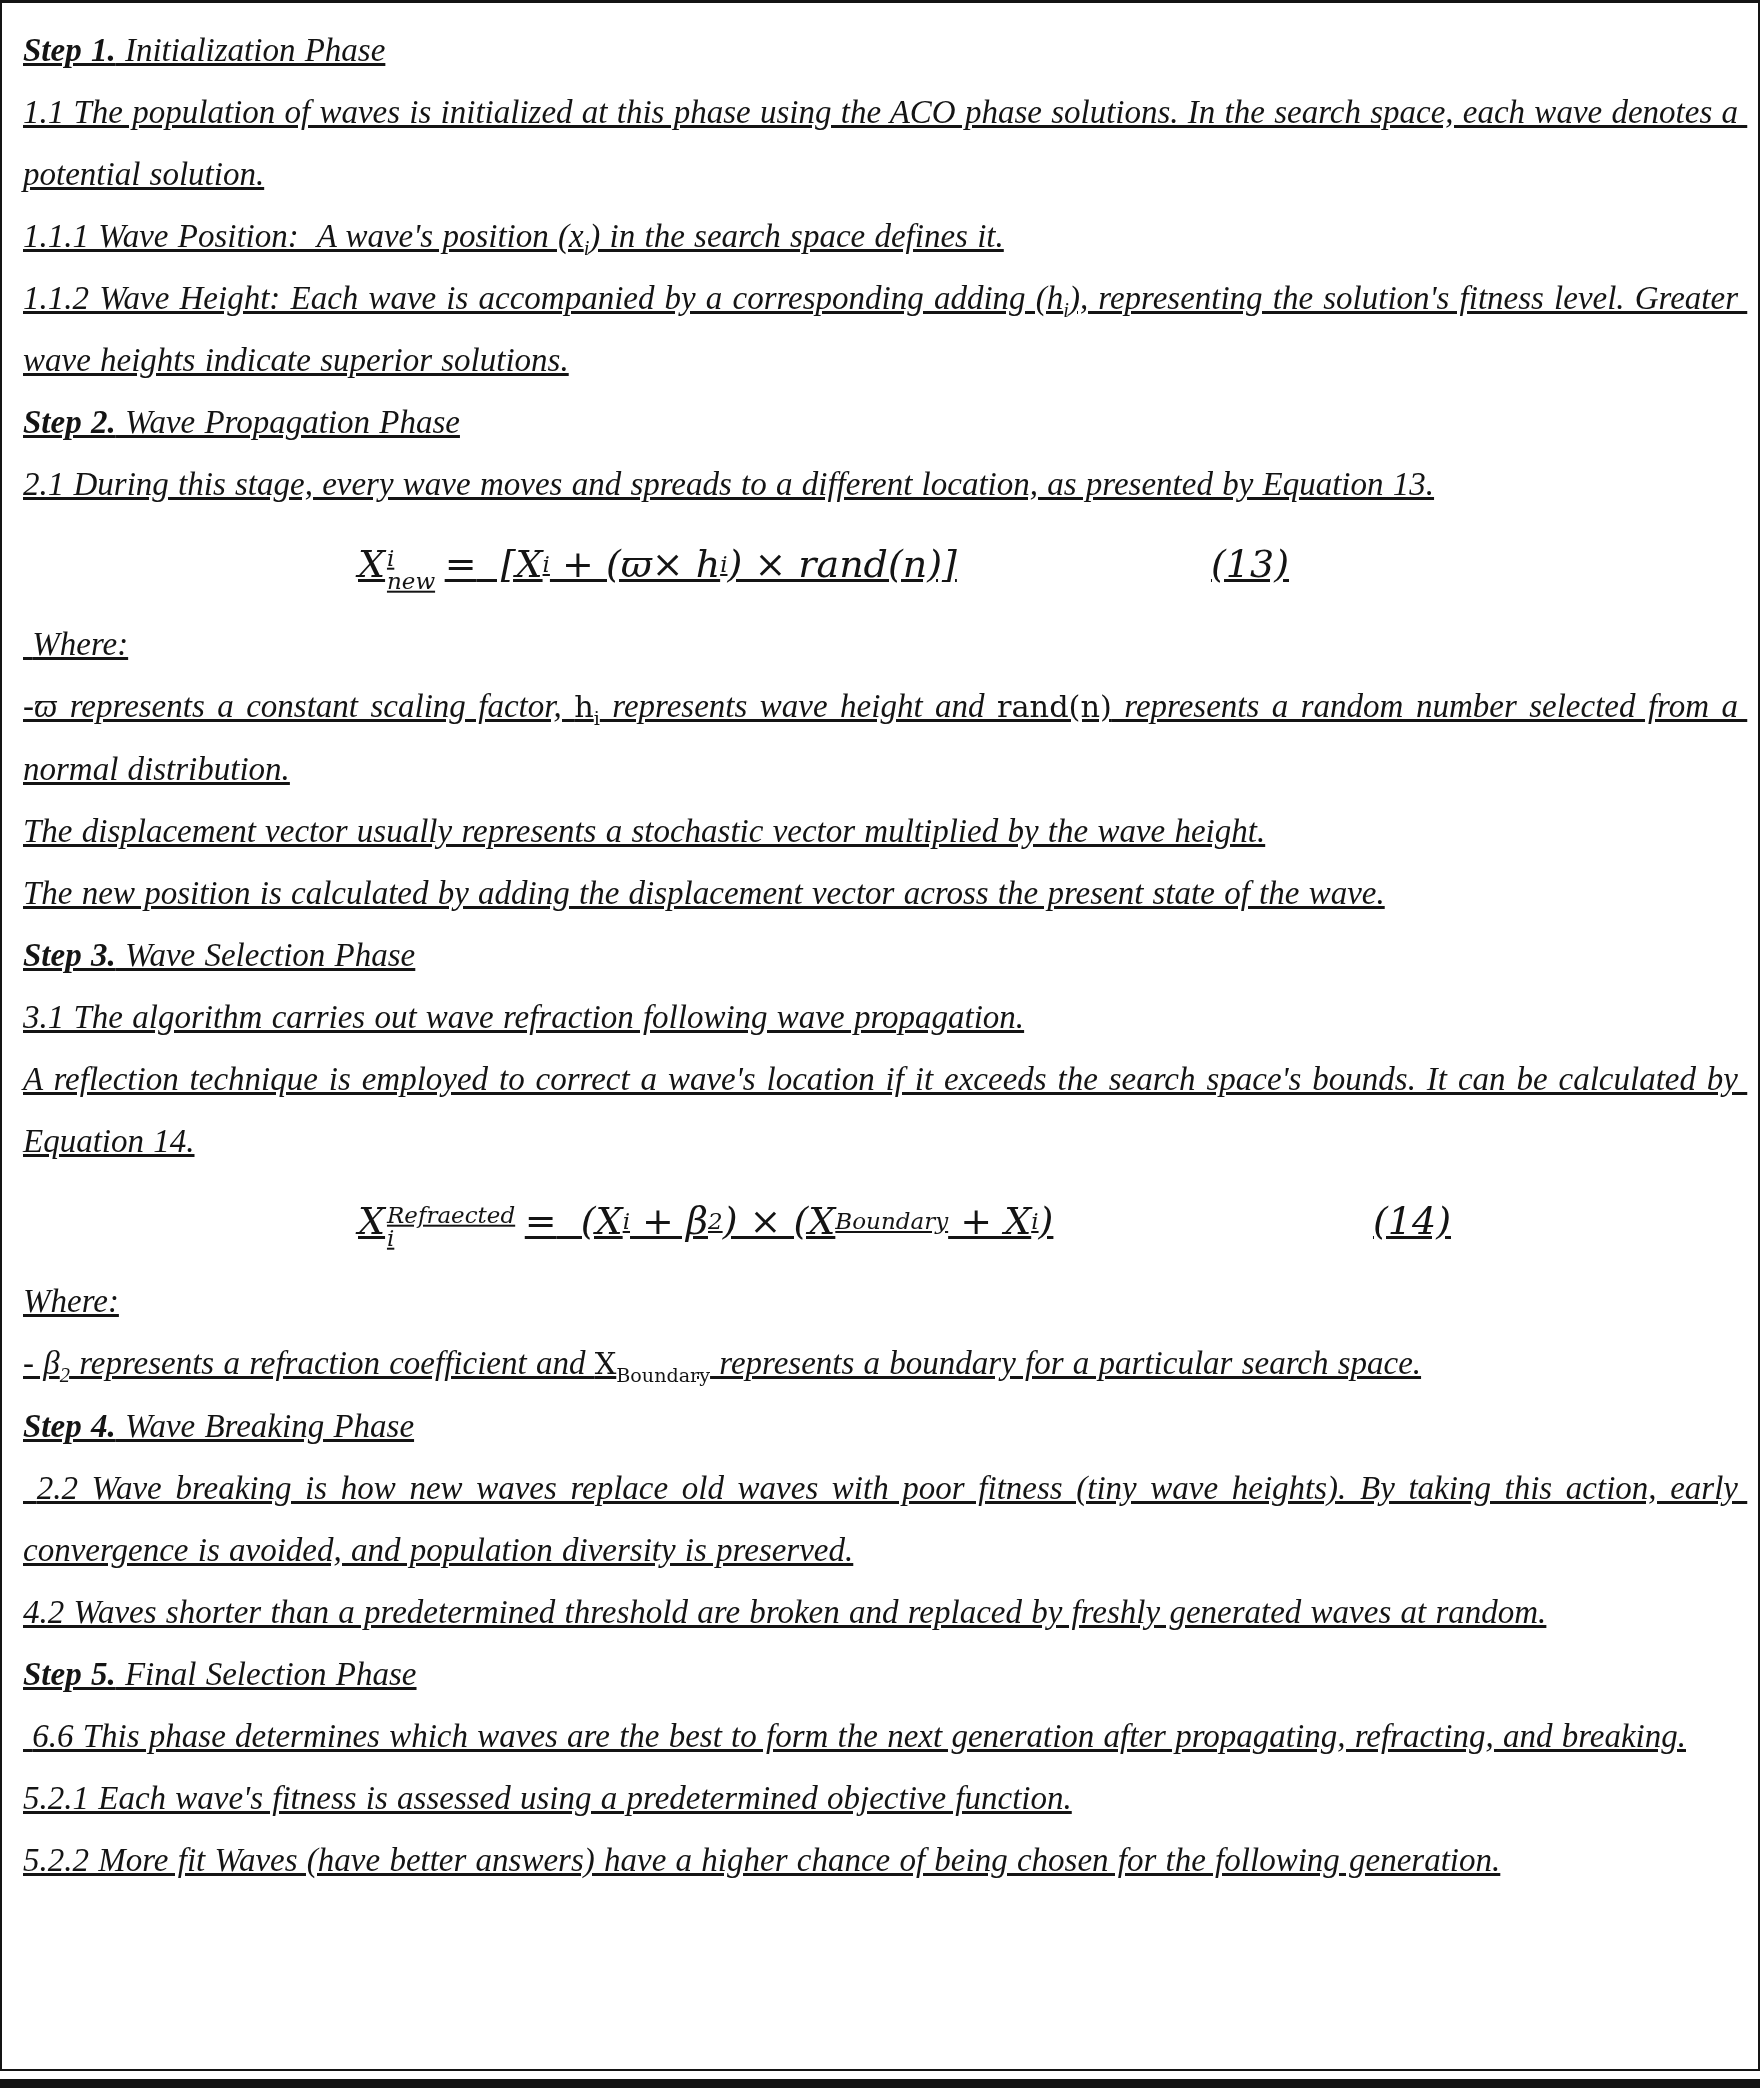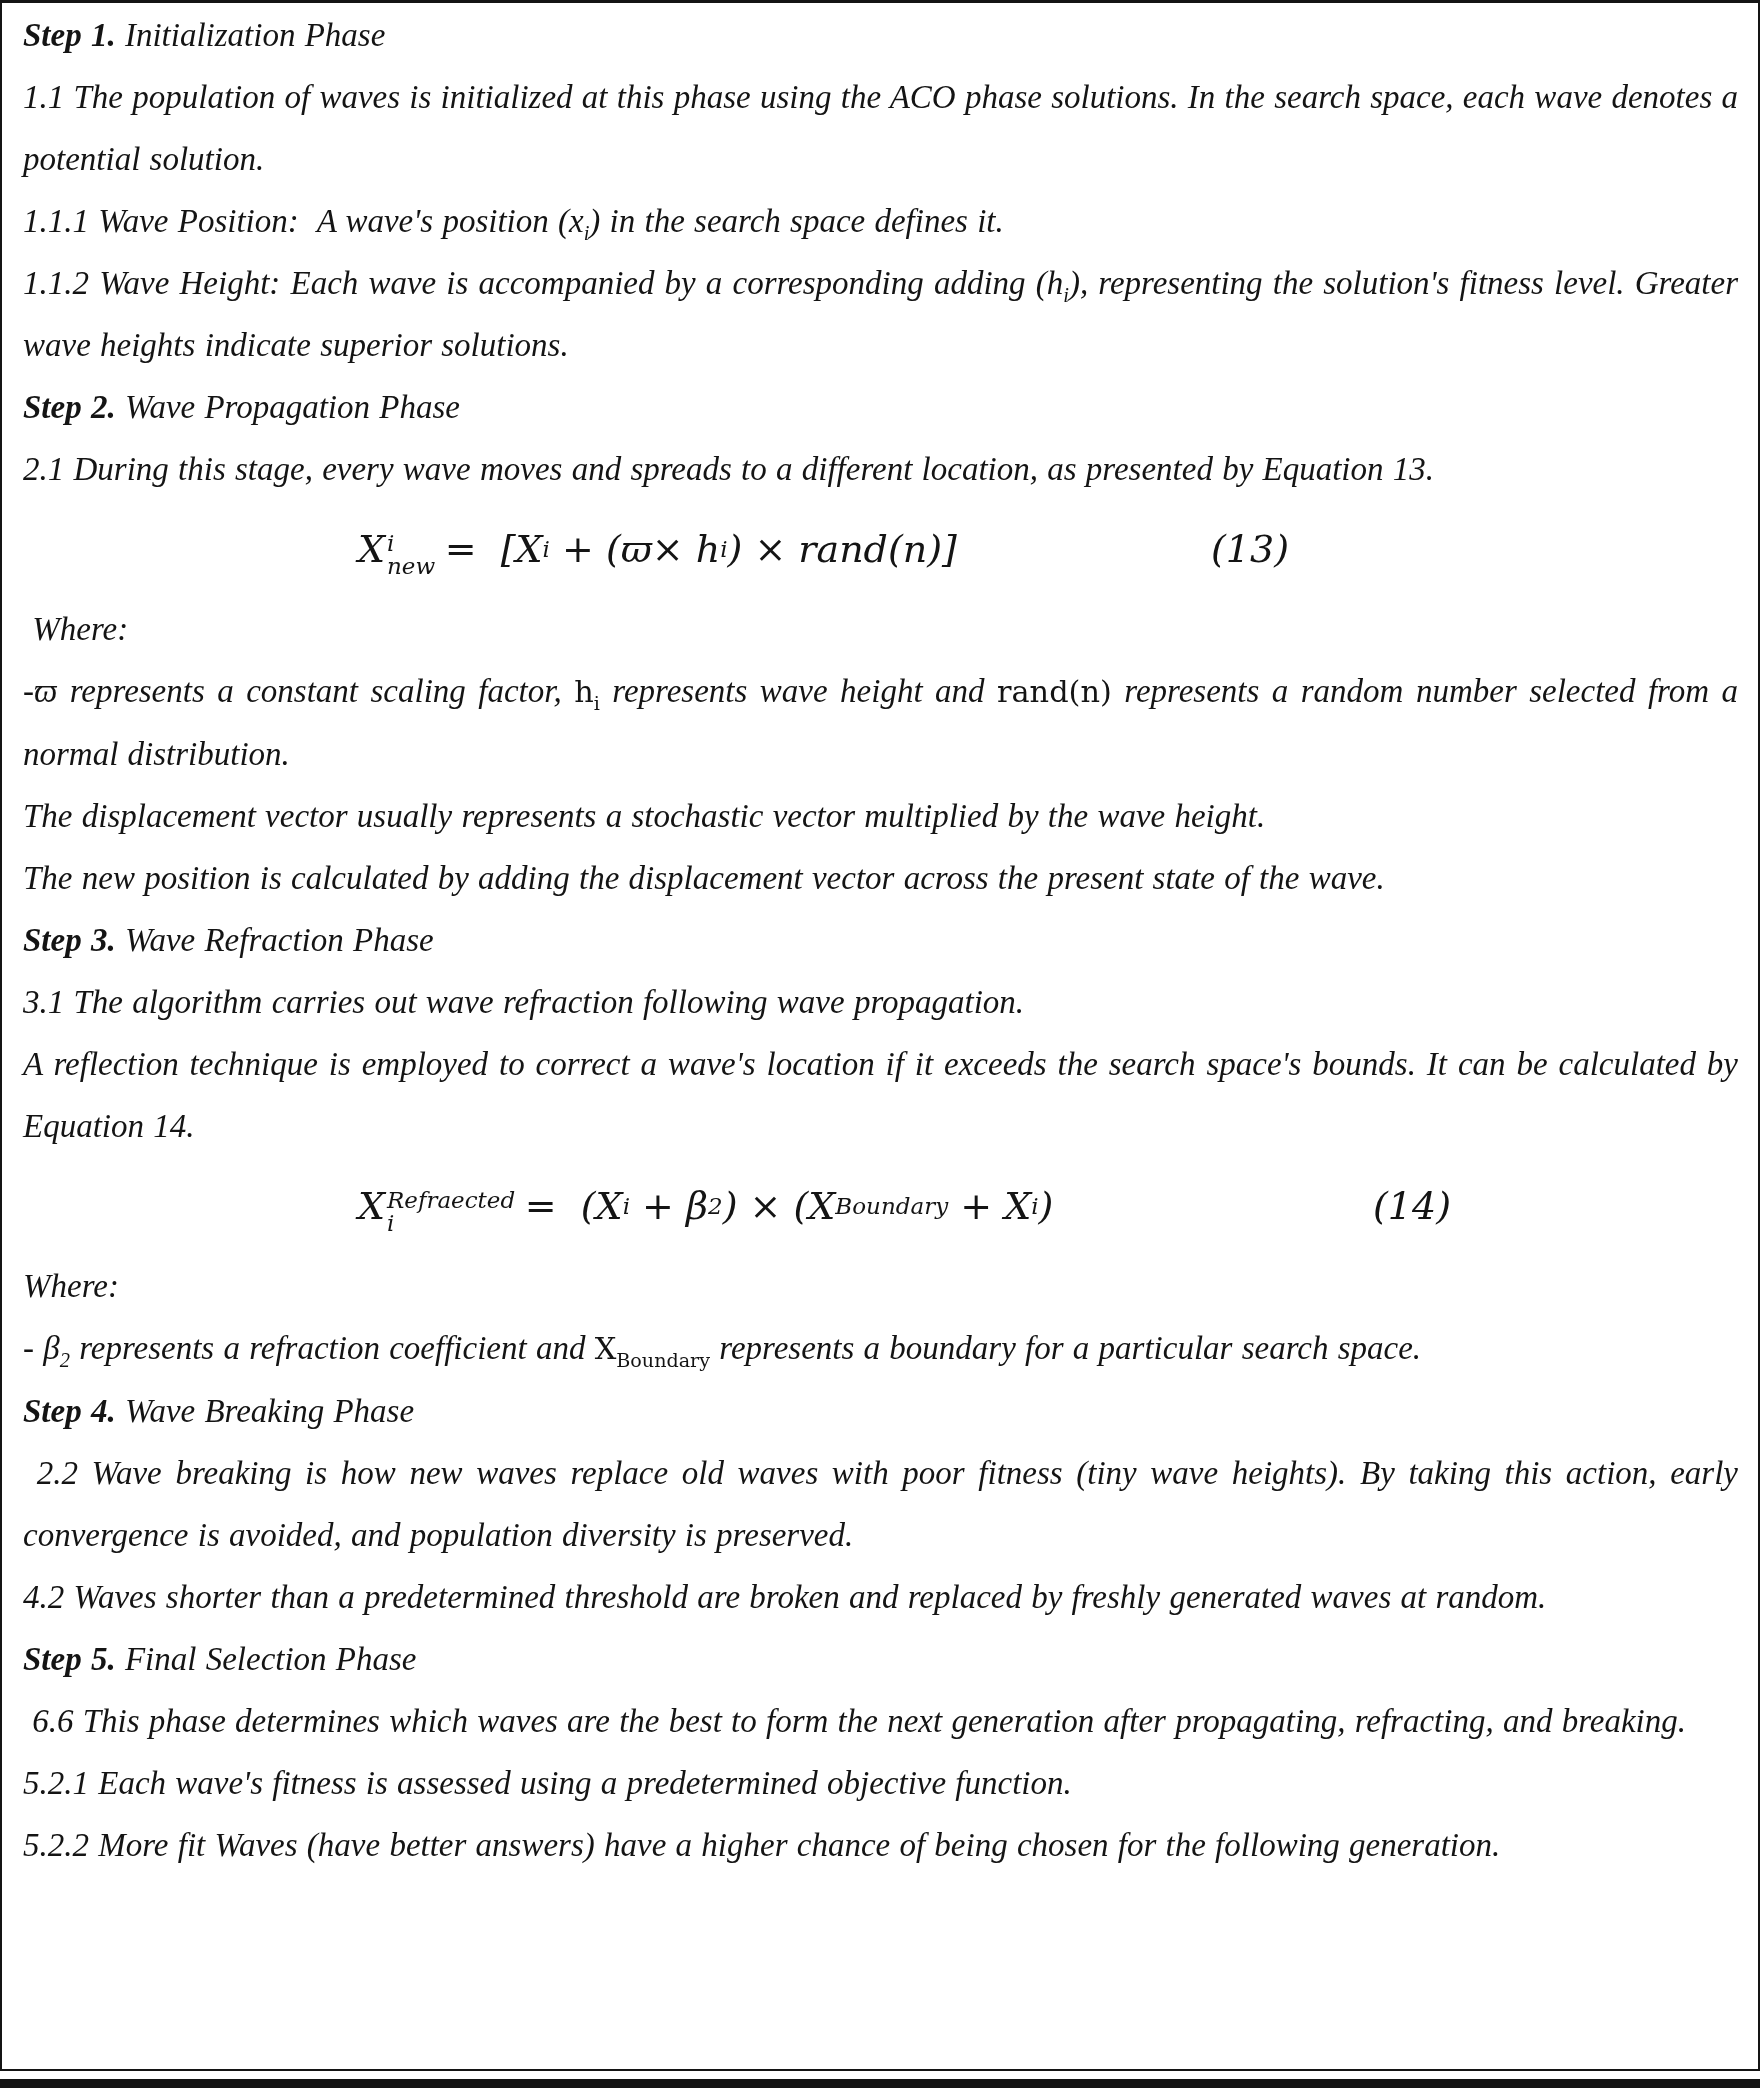--- a/index.html
+++ b/index.html
@@ -19,24 +19,25 @@
     border-top-width:3.8px;
     pointer-events:none;
   }
   .bottom-bar{
     position:absolute;
     left:0;right:0;bottom:0;height:9.6px;
     background:#141414;
   }
   .content{
     position:relative;
-    padding:4px 23px 0 23px;
+    padding:19px 23px 0 23px;
     font-style:italic;
     font-size:33px;
     line-height:62px;
+    text-decoration:underline;
   }
   .para{
     margin:0;
     text-align:justify;
     white-space:pre-wrap;
     word-spacing:1px;
   }
   .step{font-weight:bold;}
   sub.tsub{font-size:0.62em;line-height:0;}
   .math-up{font-family:"DejaVu Serif", serif;font-style:normal;font-size:0.92em;}
@@ -88,21 +89,21 @@
     </div>
 
     <p class="para"><span> Where:</span></p>
 
     <p class="para"><span>-ϖ represents a constant scaling factor, </span><span class="math-up">h</span><sub class="tsub math-up">i</sub><span> represents wave height and </span><span class="math-up">rand(n)</span><span> represents a random number selected from a normal distribution.</span></p>
 
     <p class="para"><span>The displacement vector usually represents a stochastic vector multiplied by the wave height.</span></p>
 
     <p class="para"><span>The new position is calculated by adding the displacement vector across the present state of the wave.</span></p>
 
-    <p class="para"><span class="step">Step 3.</span><span> Wave Refraction Phase</span></p>
+    <p class="para"><span class="step">Step 3.</span><span> Wave Selection Phase</span></p>
 
     <p class="para"><span>3.1 The algorithm carries out wave refraction following wave propagation.</span></p>
 
     <p class="para"><span>A reflection technique is employed to correct a wave's location if it exceeds the search space's bounds. It can be calculated by Equation 14.</span></p>
 
     <div class="eq-row eq14">
       <span class="eq-body"><span>X</span><span class="ss"><span>Refraected</span><span>i</span></span><span>=</span><span>  (X</span><sub class="eq-sub">i</sub><span> + β</span><sub class="eq-sub">2</sub><span>) × (X</span><sub class="eq-sub">Boundary</sub><span> + X</span><sub class="eq-sub">i</sub><span>)</span></span>
       <span class="eq-num">(14)</span>
     </div>
 

